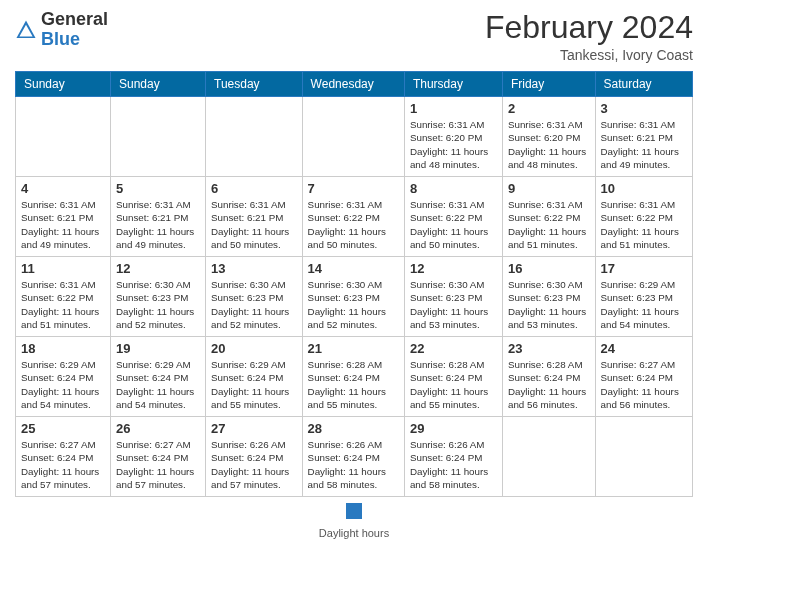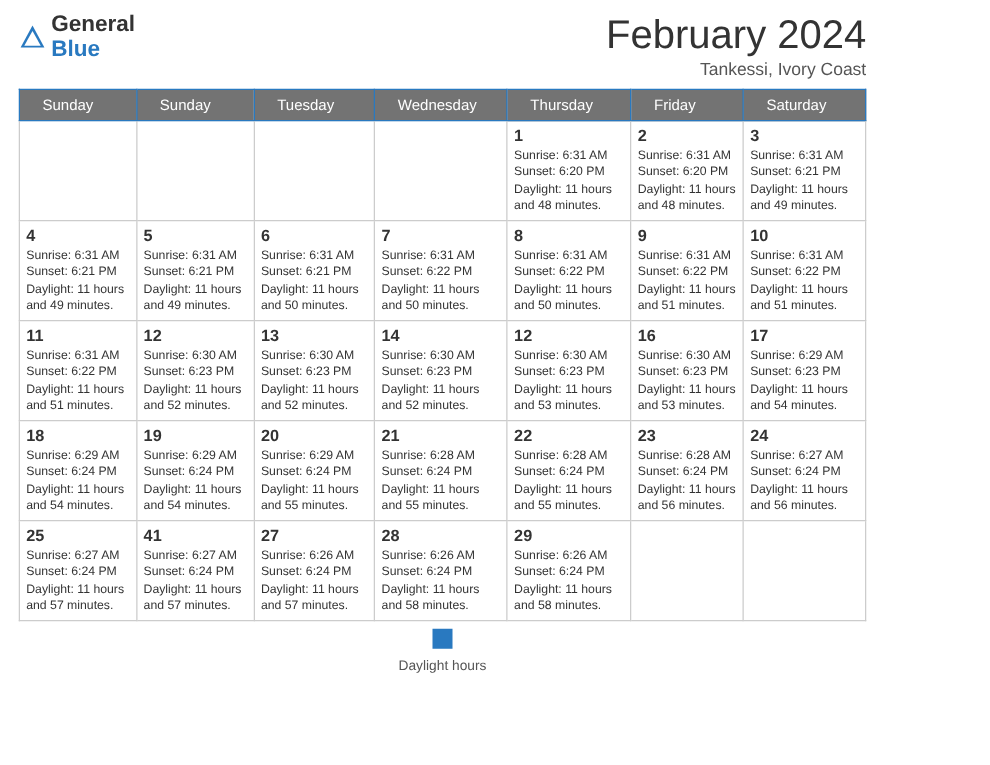--- a/index.html
+++ b/index.html
@@ -50,24 +50,24 @@
       font-size: 14px;
       color: #555;
       margin-top: 2px;
     }
     .calendar {
       width: 100%;
       border-collapse: collapse;
       font-size: 10.5px;
     }
     .calendar th {
-      background-color: #737373;
+      background-color: #0369a1;
       color: #fff;
       text-align: left;
-      padding: 5px 18px;
+      padding: 5px 8px;
       font-size: 12px;
       font-weight: normal;
       border: 1px solid #2979c0;
     }
     .calendar td {
       border: 1px solid #ccc;
       vertical-align: top;
       padding: 4px 5px;
       width: 113px;
       height: 80px;
@@ -319,21 +319,21 @@
         </tr>
         <tr>
           <td>
             <span class="day-num">25</span>
             <div class="day-info" style="white-space: pre-line;">Sunrise: 6:27 AM
 Sunset: 6:24 PM
 Daylight: 11 hours
 and 57 minutes.</div>
           </td>
           <td>
-            <span class="day-num">41</span>
+            <span class="day-num">26</span>
             <div class="day-info" style="white-space: pre-line;">Sunrise: 6:27 AM
 Sunset: 6:24 PM
 Daylight: 11 hours
 and 57 minutes.</div>
           </td>
           <td>
             <span class="day-num">27</span>
             <div class="day-info" style="white-space: pre-line;">Sunrise: 6:26 AM
 Sunset: 6:24 PM
 Daylight: 11 hours

